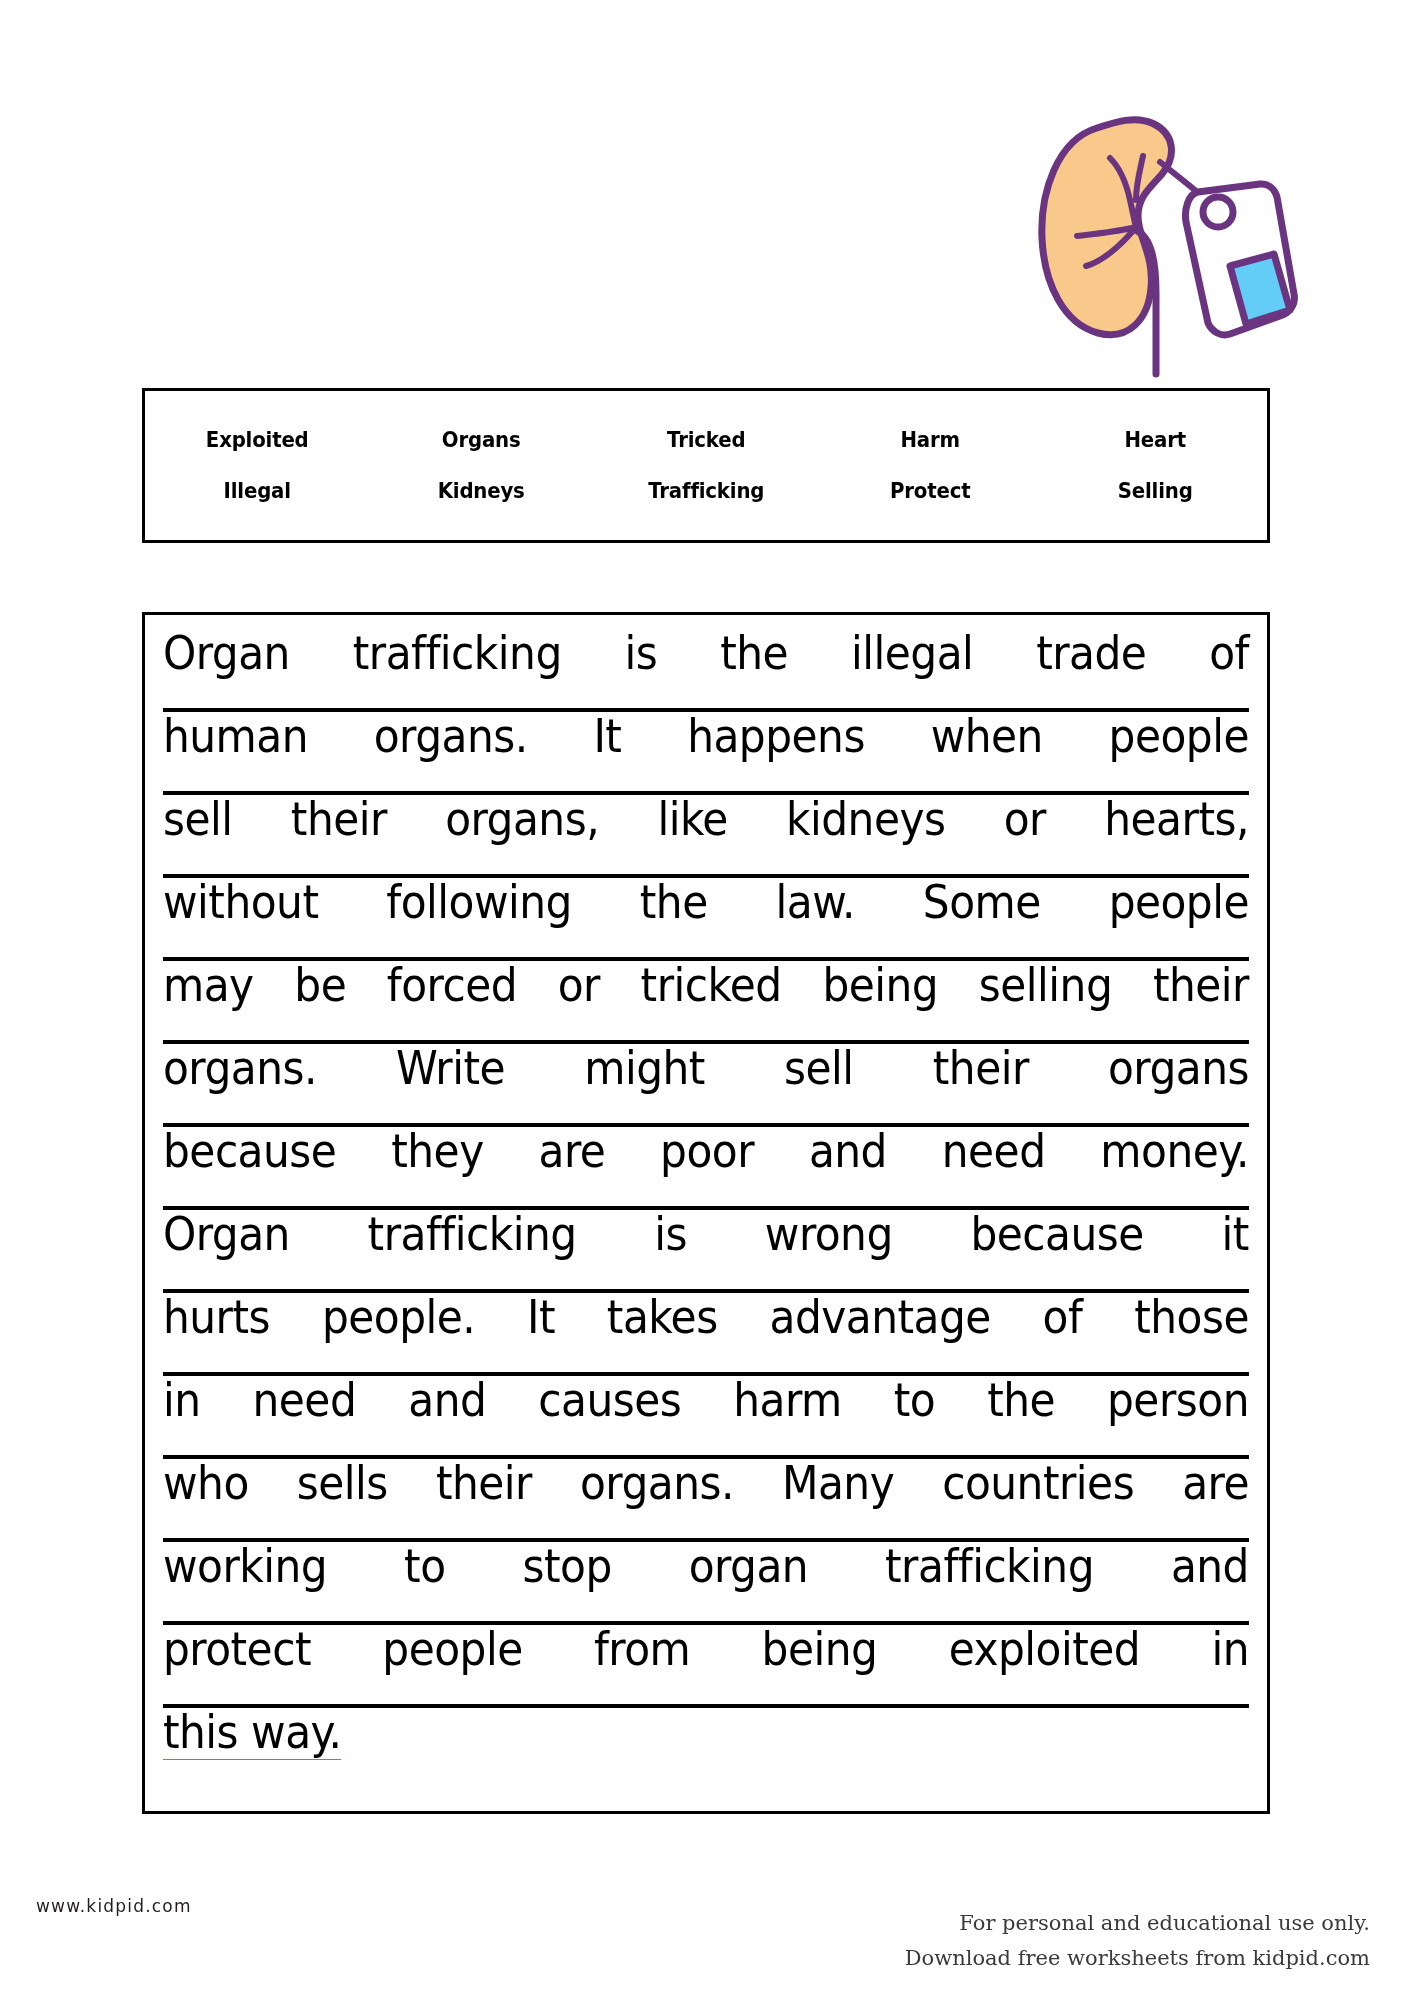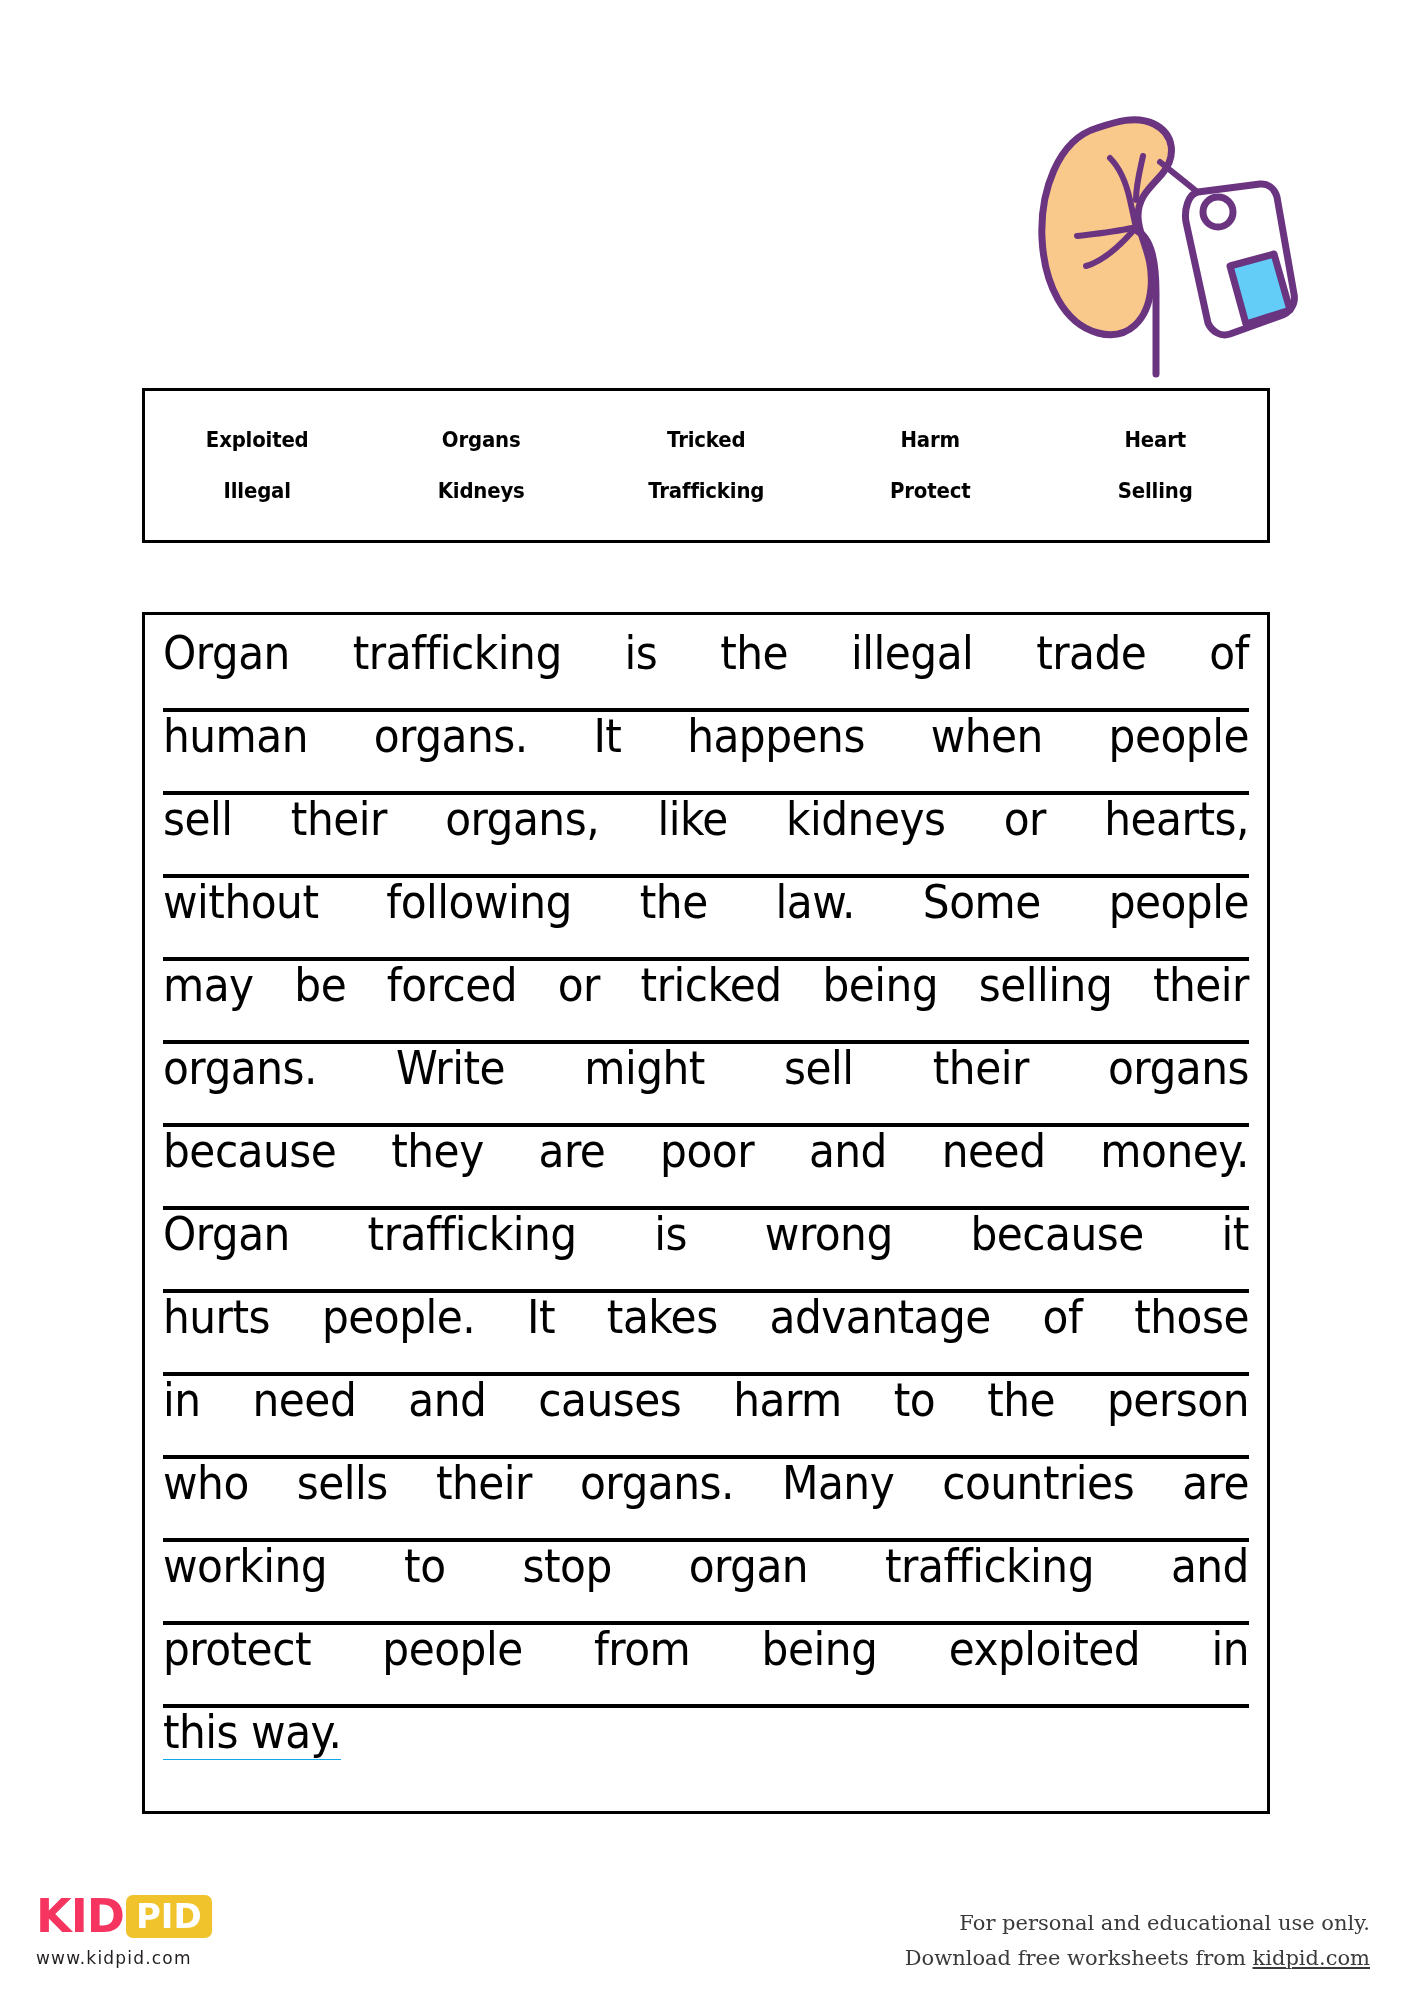--- a/index.html
+++ b/index.html
@@ -175,21 +175,20 @@
     top: 1906px;
     text-align: right;
     font-family: "DejaVu Serif", serif;
     font-size: 21px;
     color: #3a3a3a;
     line-height: 1.65;
   }
   .footer-note a,
   .footer-link {
     color: #3a3a3a;
-    text-decoration: underline;
   }
 </style>
 </head>
 <body>
 
 <div class="header">
 
   <div class="hero-illustration">
     <svg viewBox="0 0 300 300" xmlns="http://www.w3.org/2000/svg">
 
@@ -343,24 +342,20 @@
       <span class="word">being</span>
       <span class="word">exploited</span>
       <span class="word">in</span>
     </div>
   <div class="para-line last">
       <span class="ul-seg">this way.</span>
     </div>
 </div>
 
 <div class="footer-logo">
-  <div class="logo-mark">
-    <span class="logo-kid">KID</span>
-    <span class="logo-pid">PID</span>
-  </div>
   <div class="logo-url">www.kidpid.com</div>
 </div>
 
 <div class="footer-note">
   <div>For personal and educational use only.</div>
   <div>
     <span>Download free worksheets from </span><span class="footer-link">kidpid.com</span>
   </div>
 </div>
 

